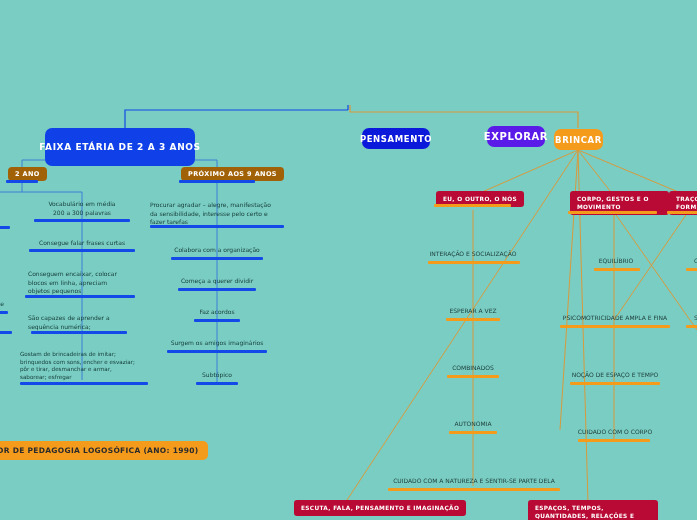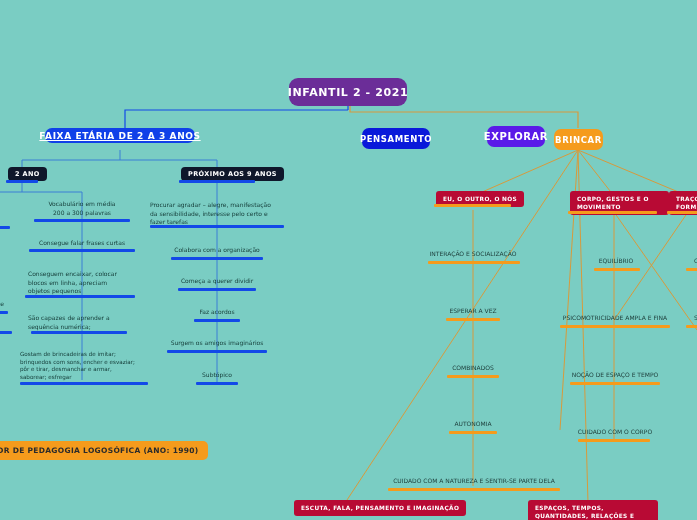--- a/index.html
+++ b/index.html
@@ -27,31 +27,31 @@
     box-sizing:border-box;
     cursor:pointer;
   }
   .root{
     background:#6b2d98;
     font-size:11px;
     padding:0 14px;
     height:28px;
     border-radius:9px;
   }
-  .pill-blue{background:#1040e8;font-size:9px;height:15px;padding:0 12px;text-decoration:underline;}
+  .pill-blue{background:#1040e8;font-size:9px;height:38px;padding:0 12px;}
   .pill-magenta{background:#d824e0;font-size:8.5px;height:21px;padding:0 11px;}
   .pill-blue2{background:#0a19da;font-size:8.5px;height:21px;padding:0 11px;}
   .pill-violet{background:#5a1ae8;font-size:10px;height:21px;padding:0 11px;margin-left:47px;}
   .pill-orange{background:#f59b1c;font-size:8.5px;height:21px;padding:0 11px;}
   .pill-violet2{background:#6b14d8;font-size:8.5px;height:21px;padding:0 11px;}
 
   
   .tag-orange{
     position:absolute;
-    background:#0f172a;
+    background:#a16207;
     color:#ffffff;
     font-size:6.5px;
     font-weight:bold;
     letter-spacing:.4px;
     border-radius:4px;
     padding:3px 7px;
     white-space:nowrap;
     text-align:center;
     cursor:pointer;
   }
@@ -142,21 +142,20 @@
     <path d="M578 150 L560 430" stroke="#d79a3c" stroke-width="1" fill="none"></path>
 
     <path d="M473 210 L473 486" stroke="#d79a3c" stroke-width="1" fill="none"></path>
 
     <path d="M614 212 L614 440" stroke="#d79a3c" stroke-width="1" fill="none"></path>
 
     <path d="M614 212 L697 330" stroke="#d79a3c" stroke-width="1" fill="none"></path>
     <path d="M688 212 L614 320" stroke="#d79a3c" stroke-width="1" fill="none"></path>
   </svg>
 
-  <div class="pill root" style="left:289px;top:78px;width:118px;">INFANTIL 2 - 2021</div>
 
   <div class="pill pill-blue" style="left:45px;top:128px;width:150px;">FAIXA ETÁRIA DE 2 A 3 ANOS</div>
 
 
   <div class="pill pill-blue2" style="left:362px;top:128px;width:68px;">PENSAMENTO</div>
 
   <div class="pill pill-violet" style="left:440px;top:126px;width:58px;">EXPLORAR</div>
 
   <div class="pill pill-orange" style="left:554px;top:129px;width:49px;">BRINCAR</div>
 

